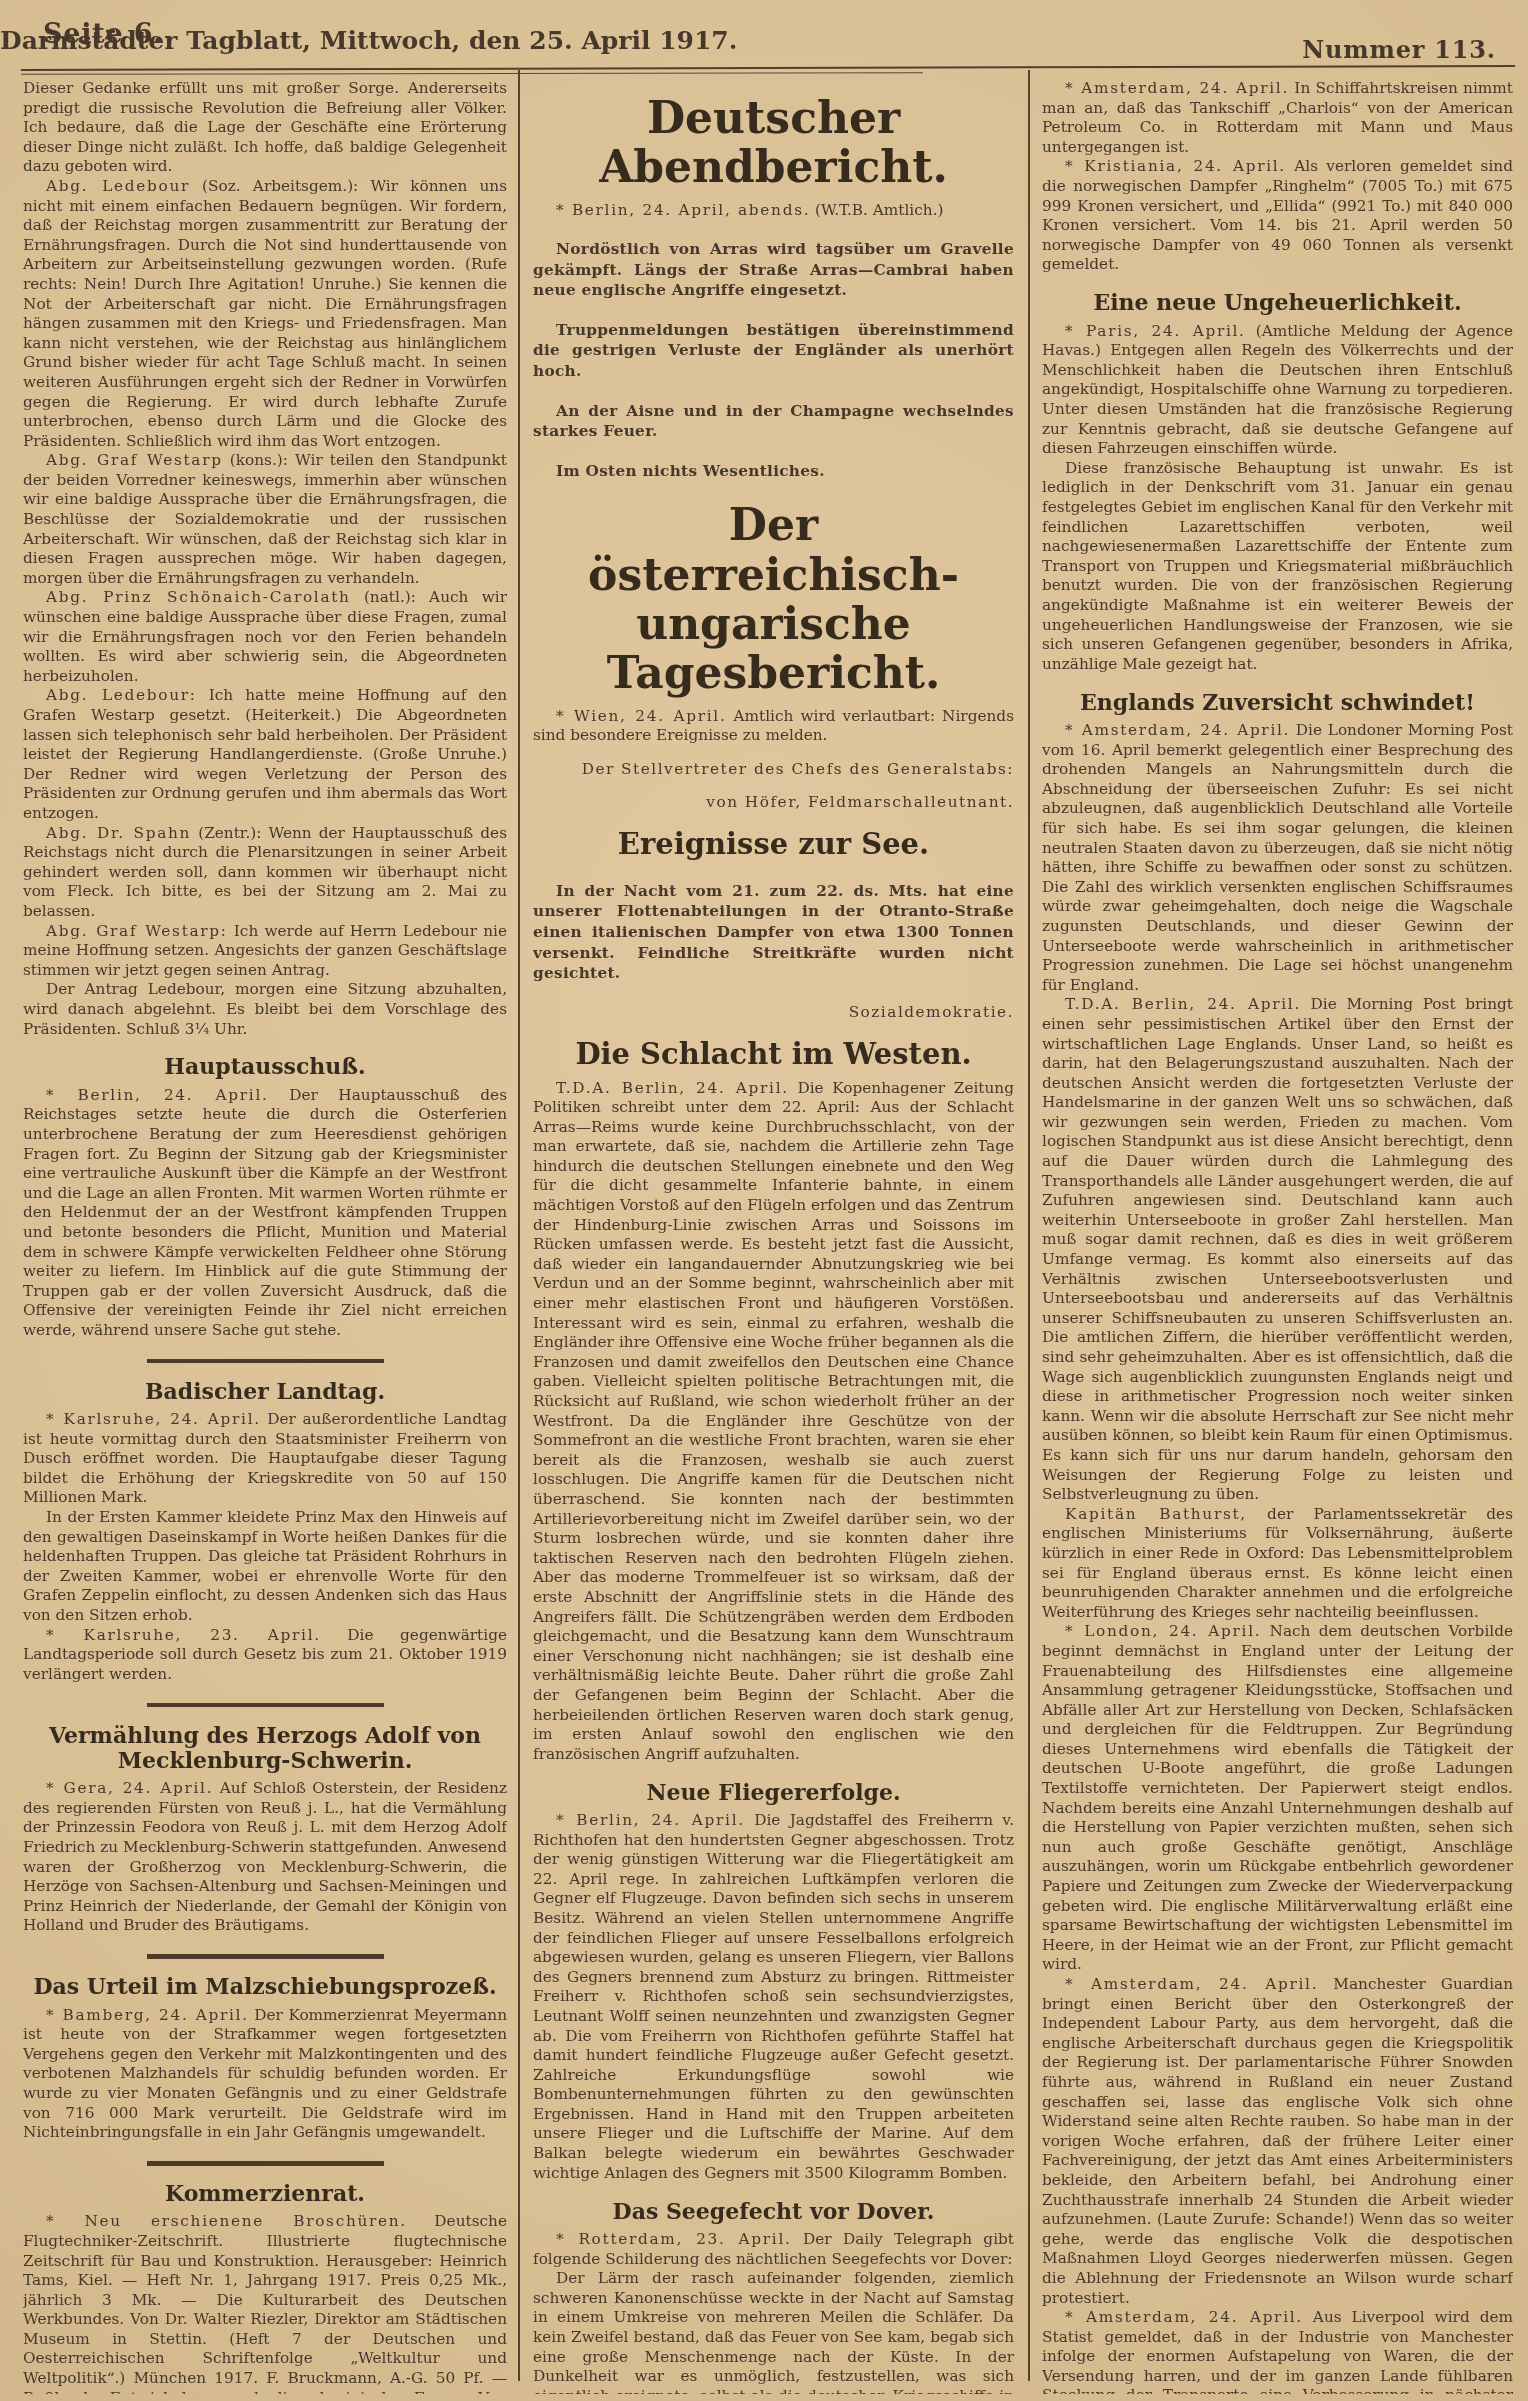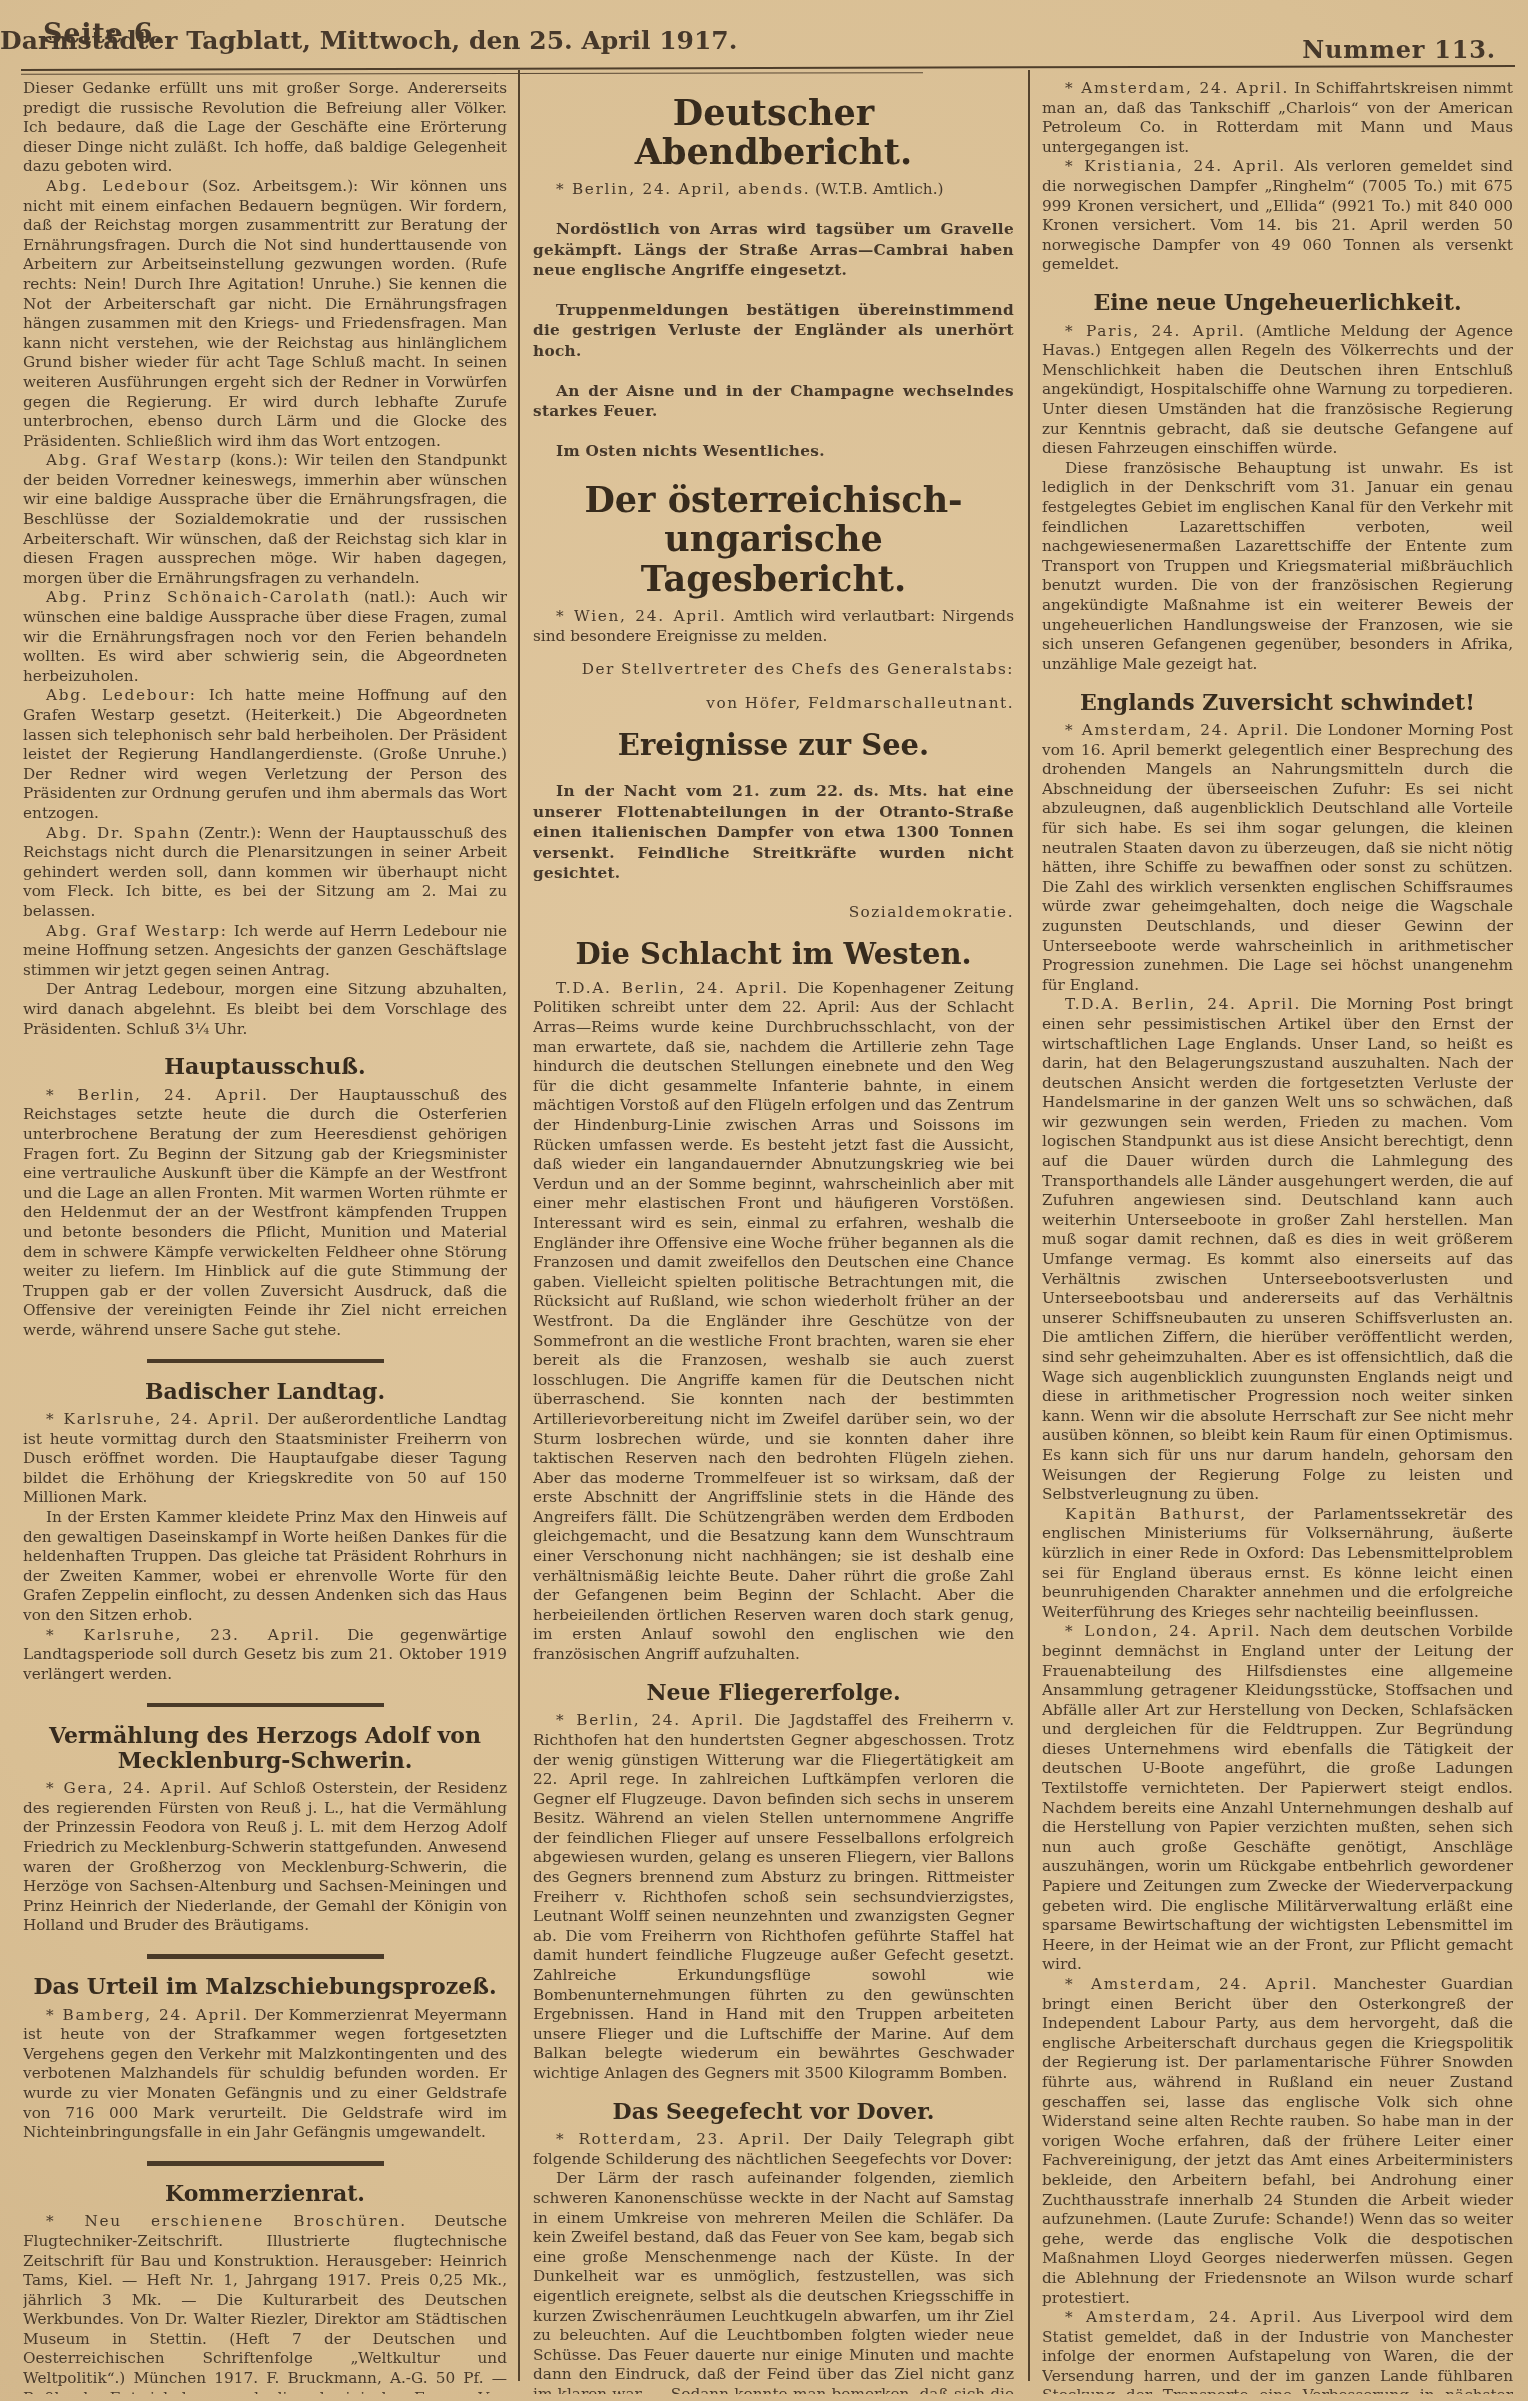--- a/index.html
+++ b/index.html
@@ -28,21 +28,21 @@
   .colrule{position:absolute;top:70px;bottom:20px;width:1.5px;background:#54432d;}
   #rule1{left:518px;}
   #rule2{left:1028px;}
 
   .para{margin:0;text-align:justify;text-indent:23px;hyphens:auto;-webkit-hyphens:auto;}
   .para.flush{text-indent:0;}
   .para.strong{font-weight:bold;letter-spacing:0.3px;line-height:20.6px;margin:19px 0;}
   .lead{letter-spacing:1.7px;font-weight:inherit;}
   .centerline{text-align:right;letter-spacing:1.5px;margin:14px 0;}
   .head{text-align:center;font-weight:bold;color:#372b1d;hyphens:none;}
-  .head-xl{font-size:35px;line-height:1.12;margin:13.8px 6.1px 9.2px;}
+  .head-xl{font-size:44px;line-height:1.12;margin:13.8px 6.1px 9.2px;}
   .head-lg{font-size:29px;line-height:1.15;margin:15.3px 6.1px 7.6px;}
   .head-md{font-size:22px;line-height:1.15;margin:15.3px 6.1px 6.1px;}
   .divider{width:237px;height:4.6px;background:#4a3a27;margin:18.3px auto 4.6px;}
 </style>
 </head>
 <body>
 
 <div id="page">
   <div class="hdr-page">Seite 6.</div>
   <div class="hdr-title">Darmstädter Tagblatt, Mittwoch, den 25. April 1917.</div>

